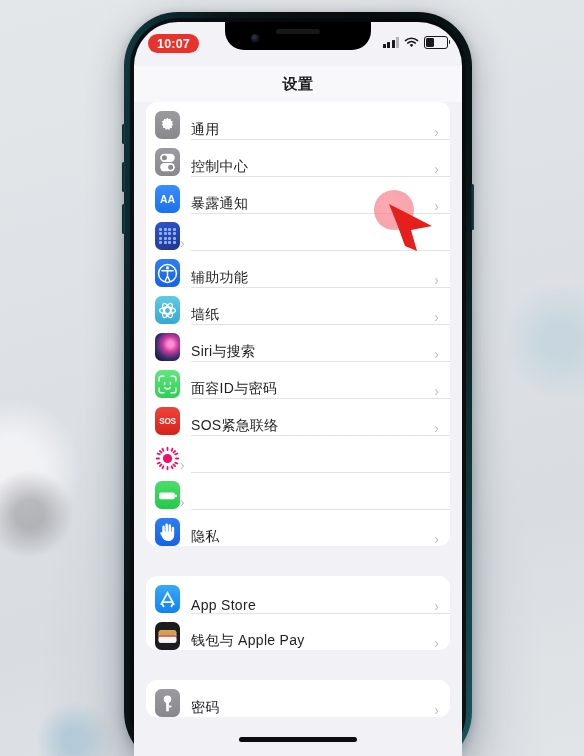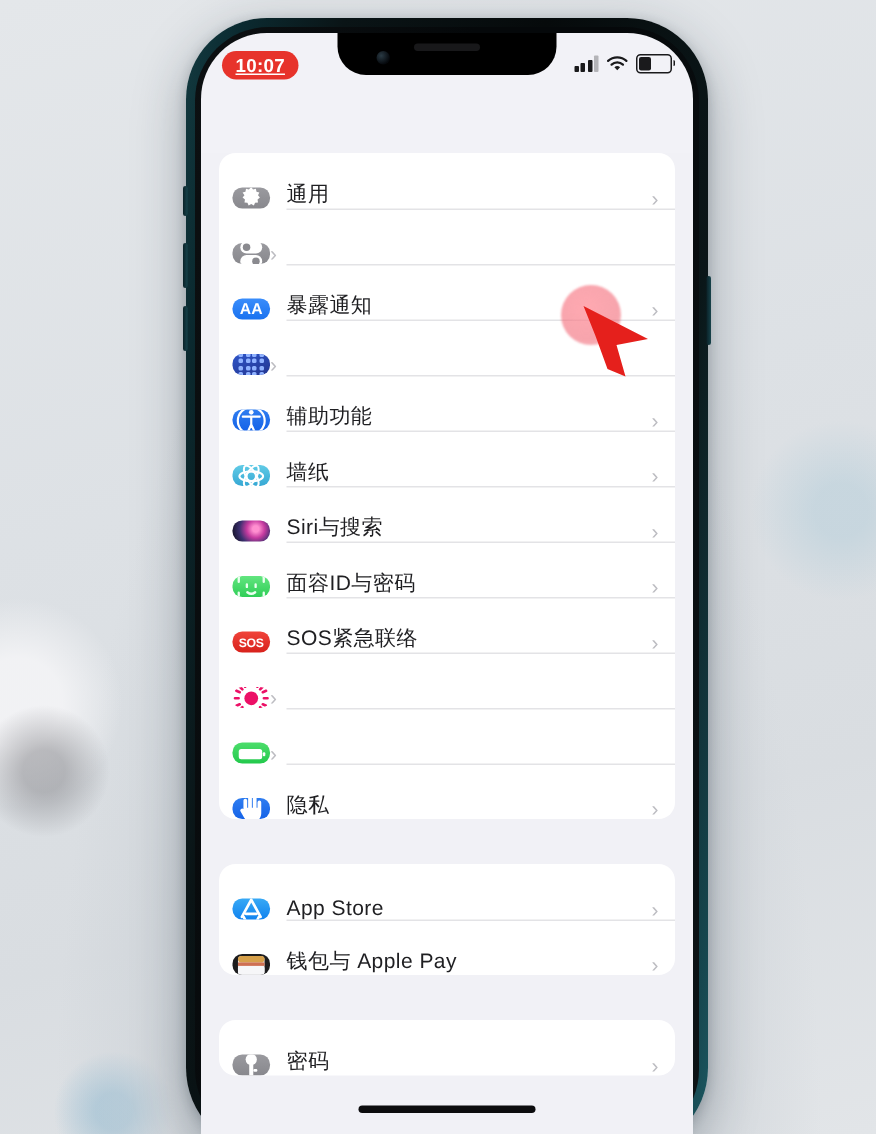--- a/index.html
+++ b/index.html
@@ -33,42 +33,42 @@
   
   .statusbar{position:absolute;left:0;top:0;width:100%;height:44px;}
   .notch{position:absolute;left:50%;transform:translateX(-50%);top:0;width:146px;height:28px;
     background:#000;border-radius:0 0 19px 19px;}
   .speaker{position:absolute;left:50%;transform:translateX(-50%);top:7px;width:44px;height:5px;
     background:#18181a;border-radius:3px;}
   .camera{position:absolute;left:26px;top:12px;width:9px;height:9px;border-radius:50%;
     background:radial-gradient(circle at 35% 35%,#2a3a44,#05080c 70%);}
   .time-pill{position:absolute;left:14px;top:12px;background:#e7332b;color:#fff;
     font-size:12.5px;font-weight:bold;padding:2.5px 9px;border-radius:11px;letter-spacing:.2px;
-    line-height:1.15;text-decoration:underline;}
+    line-height:1.15;}
   .status-right{position:absolute;right:14px;top:14px;display:flex;align-items:center;gap:5px;}
   .bars{display:flex;align-items:flex-end;gap:1.6px;height:11px;}
   .bars i{display:block;width:2.8px;background:#1a1a1c;border-radius:.6px;}
   .bars i:nth-child(1){height:4px;}
   .bars i:nth-child(2){height:6px;}
   .bars i:nth-child(3){height:8.5px;}
   .bars i:nth-child(4){height:11px;background:#b4b4b8;}
   .batt{width:22px;height:11px;border:1.4px solid #1a1a1c;border-radius:3px;position:relative;}
   .batt:after{content:"";position:absolute;right:-3.4px;top:3px;width:1.8px;height:4px;
     background:#1a1a1c;border-radius:0 1px 1px 0;}
   .batt span{position:absolute;left:1.3px;top:1.3px;bottom:1.3px;width:36%;background:#1a1a1c;border-radius:1.4px;}
   
   .navbar{position:absolute;left:0;top:44px;width:100%;height:36px;background:#f8f8fa;
     display:flex;align-items:center;justify-content:center;}
   .navbar .title{font-size:15px;font-weight:bold;color:#1c1c1e;letter-spacing:.5px;}
   
   .content{position:absolute;left:0;top:80px;right:0;bottom:0;background:#f1f1f6;padding:0 12px;}
   .group{background:#fff;border-radius:11px;overflow:hidden;margin-bottom:30px;}
   .row{display:flex;align-items:flex-end;height:37px;padding-left:9px;position:relative;}
   .row+.row .sep{content:"";position:absolute;left:45px;right:0;top:0;height:1px;background:#e3e3e6;}
-  .ico{width:25px;height:14px;border-radius:6.5px;flex:0 0 25px;position:relative;
+  .ico{width:25px;height:28px;border-radius:6.5px;flex:0 0 25px;position:relative;
     display:flex;align-items:center;justify-content:center;overflow:hidden;}
   .lbl{margin-left:11px;font-size:14px;color:#1f1f22;flex:1;letter-spacing:.3px;}
   .chev{margin-right:11px;color:#bdbdc2;font-size:14px;line-height:1;font-weight:500;}
   
   .i-gear{background:linear-gradient(180deg,#9a9a9f,#88888d);}
   .i-gear svg{width:19px;height:19px;}
   .i-ctrl{background:linear-gradient(180deg,#9a9a9f,#88888d);}
   .i-aa{background:linear-gradient(180deg,#3a8dfb,#1a72f0);color:#fff;font-size:10.5px;font-weight:bold;}
   .i-home{background:linear-gradient(160deg,#2f56c9,#22348f);}
   .i-home .grid{display:grid;grid-template-columns:repeat(4,3px);grid-template-rows:repeat(4,3px);gap:1.6px;}
@@ -127,20 +127,23 @@
           <path d="M7.5 9.9 5.6 7.9a2.9 2.9 0 0 1 3.8 0z" fill="#1a1a1c"></path>
           <path d="M3.7 6.1a5.6 5.6 0 0 1 7.6 0" stroke="#1a1a1c" stroke-width="1.5" fill="none" stroke-linecap="round"></path>
           <path d="M1.4 3.6a9 9 0 0 1 12.2 0" stroke="#1a1a1c" stroke-width="1.5" fill="none" stroke-linecap="round"></path>
         </svg>
         <div class="batt">
             <span></span>
           </div>
       </div>
     </div>
 
+    <div class="navbar">
+      <div class="title">设置</div>
+    </div>
 
     <div class="content">
 
       <div class="group">
 
         <div class="row">
           <div class="ico i-gear">
             <svg viewBox="0 0 24 24" fill="#fff">
                 <path d="M12 8.2a3.8 3.8 0 1 0 0 7.6 3.8 3.8 0 0 0 0-7.6zm0 5.9a2.1 2.1 0 1 1 0-4.2 2.1 2.1 0 0 1 0 4.2z"></path>
                 <path d="M12 2.2l1.5 2 2.4-.7.5 2.5 2.4.8-1.1 2.3 1.6 1.9-2 1.6.4 2.5-2.5.2-1 2.3-2.2-1.2-2.2 1.2-1-2.3-2.5-.2.4-2.5-2-1.6 1.6-1.9L4.7 6.8l2.4-.8.5-2.5 2.4.7z"></path>
@@ -153,20 +156,21 @@
         <div class="row">
             <div class="sep"></div>
           <div class="ico i-ctrl">
             <svg viewBox="0 0 24 24">
                 <rect x="5" y="3.5" width="14" height="8" rx="4" fill="#fff"></rect>
                 <circle cx="9" cy="7.5" r="2.4" fill="#8a8a8f"></circle>
                 <rect x="5" y="12.5" width="14" height="8" rx="4" fill="#fff"></rect>
                 <circle cx="15" cy="16.5" r="2.4" fill="#8a8a8f"></circle>
               </svg>
           </div>
+          <div class="lbl">控制中心</div>
           <div class="chev">›</div>
         </div>
 
         <div class="row">
             <div class="sep"></div>
           <div class="ico i-aa">AA</div>
           <div class="lbl">暴露通知</div>
           <div class="chev">›</div>
         </div>
 

